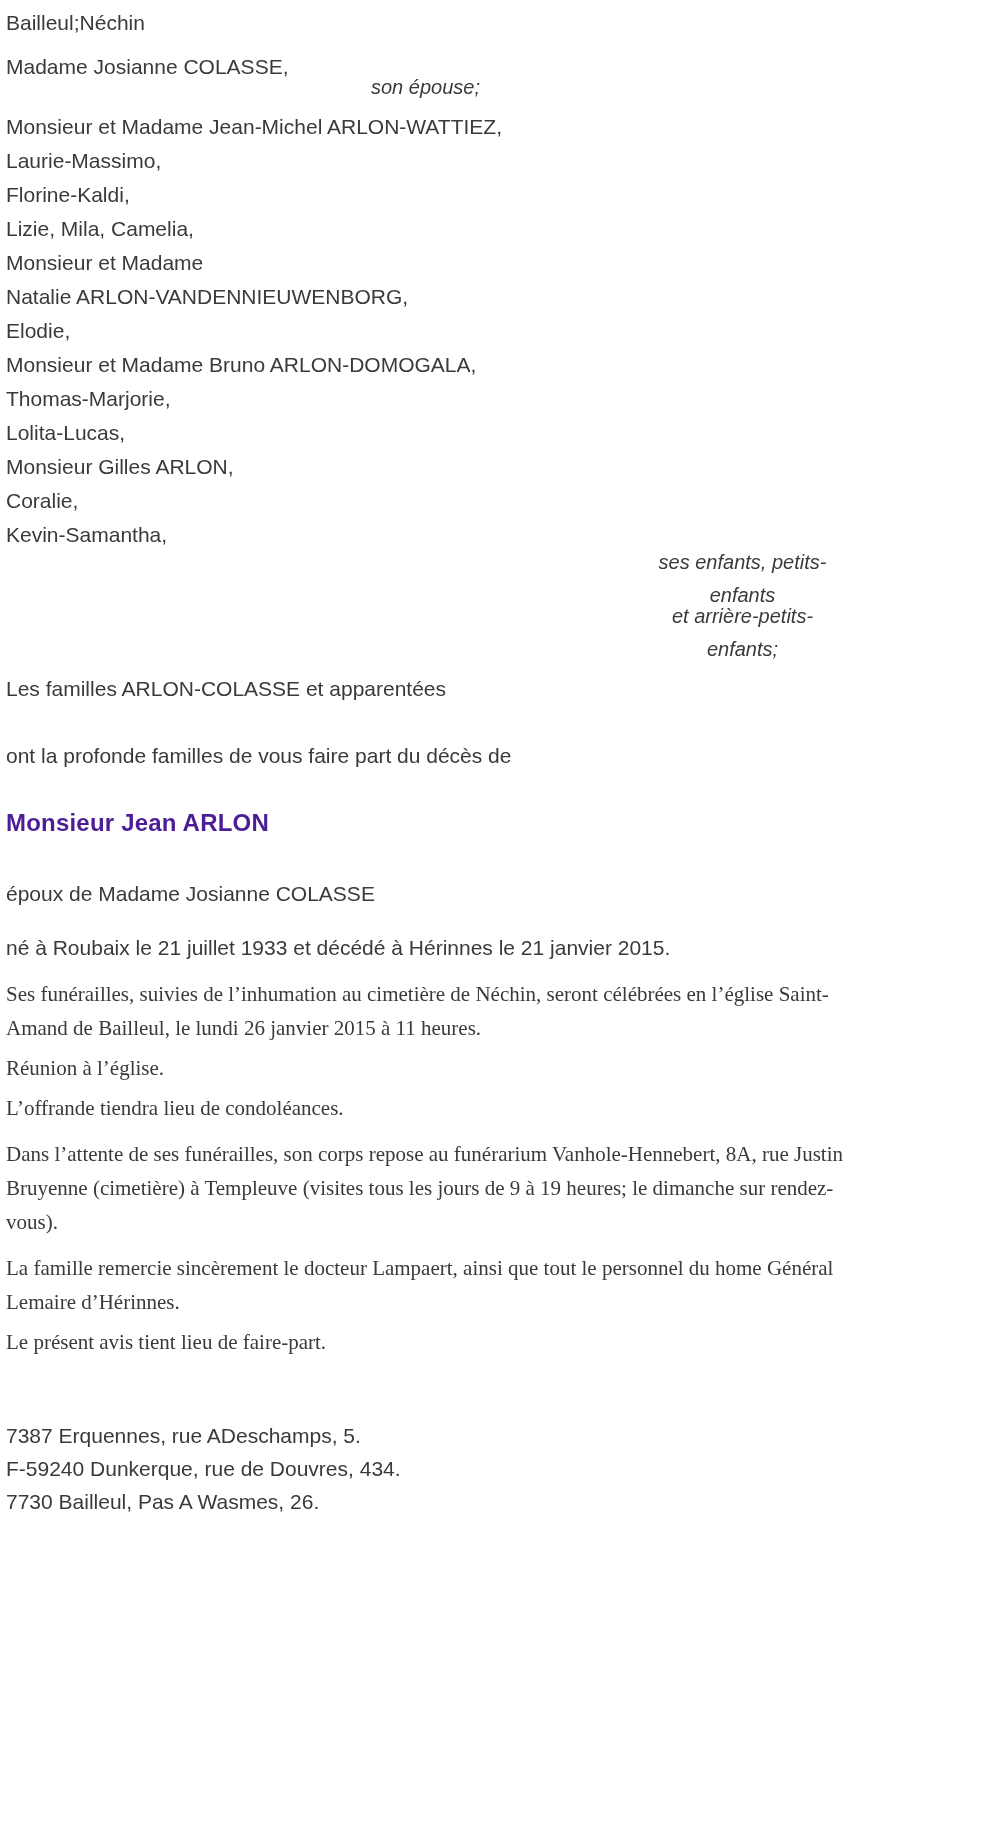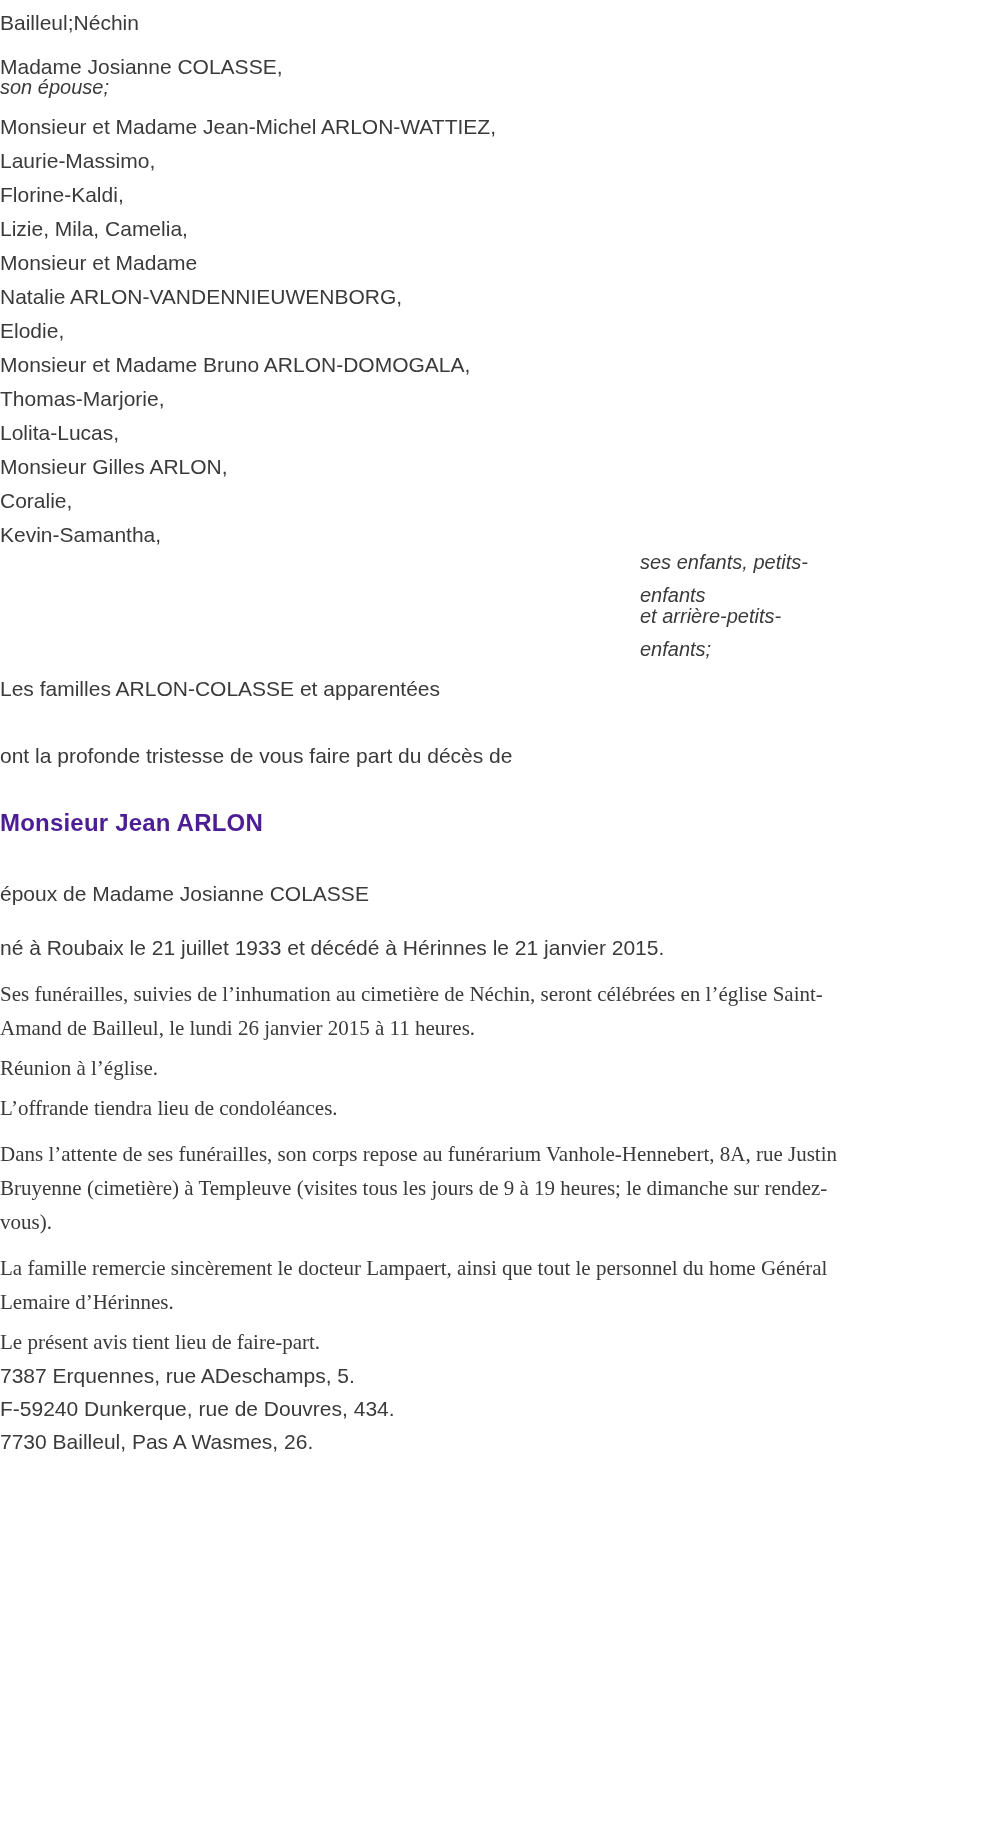--- a/index.html
+++ b/index.html
@@ -9,29 +9,29 @@
     background: #ffffff;
   }
   body {
     width: 1000px;
     min-height: 1843px;
     font-family: "Liberation Sans", "DejaVu Sans", sans-serif;
     color: #3a3a3a;
   }
   .document {
     width: 845px;
-    padding: 6px 0 40px 0;
+    padding: 6px 0 40px 6px;
     font-size: 21px;
   }
   .line {
     line-height: 34px;
     white-space: pre-wrap;
   }
   .right-italic {
-    text-align: left;
+    text-align: center;
     font-style: italic;
     font-size: 20px;
   }
   .spouse-relation {
     line-height: 34px;
     margin-top: -14px;
   }
   .family-block { margin-top: 6px; }
   .relation-wrap {
     max-width: 205px;
@@ -52,20 +52,21 @@
   }
   .spouse-of { margin-top: 32px; }
   .birth-death { margin-top: 20px; }
   .para {
     margin: 12px 0 0 0;
     line-height: 34px;
     font-family: Liberation Serif, serif;
   }
   .para-small { margin-top: 6px; }
   .addresses {
+    margin-top: 60px;
   }
   .addresses .line { line-height: 33px; }
 </style>
 </head>
 <body>
 
 <div class="document">
 
   <div class="line">Bailleul;Néchin</div>
 
@@ -86,21 +87,21 @@
     <div class="line">Monsieur Gilles ARLON,</div>
     <div class="line">Coralie,</div>
     <div class="line">Kevin-Samantha,</div>
   </div>
 
   <div class="right-italic relation-wrap">ses enfants, petits-enfants</div>
   <div class="right-italic relation-wrap rel2">et arrière-petits-enfants;</div>
 
   <div class="line families-line">Les familles ARLON-COLASSE et apparentées</div>
 
-  <div class="line intro-line">ont la profonde tristesse de vous faire part du décès de</div>
+  <div class="line intro-line">ont la profonde familles de vous faire part du décès de</div>
 
   <div class="deceased-name">Monsieur Jean ARLON</div>
 
   <div class="line spouse-of">époux de Madame Josianne COLASSE</div>
 
   <div class="line birth-death">né à Roubaix le 21 juillet 1933 et décédé à Hérinnes le 21 janvier 2015.</div>
 
   <div>
     <p class="para">Ses funérailles, suivies de l’inhumation au cimetière de Néchin, seront célébrées en l’église Saint-Amand de Bailleul, le lundi 26 janvier 2015 à 11 heures.</p>
     <p class="para para-small">Réunion à l’église.</p>

